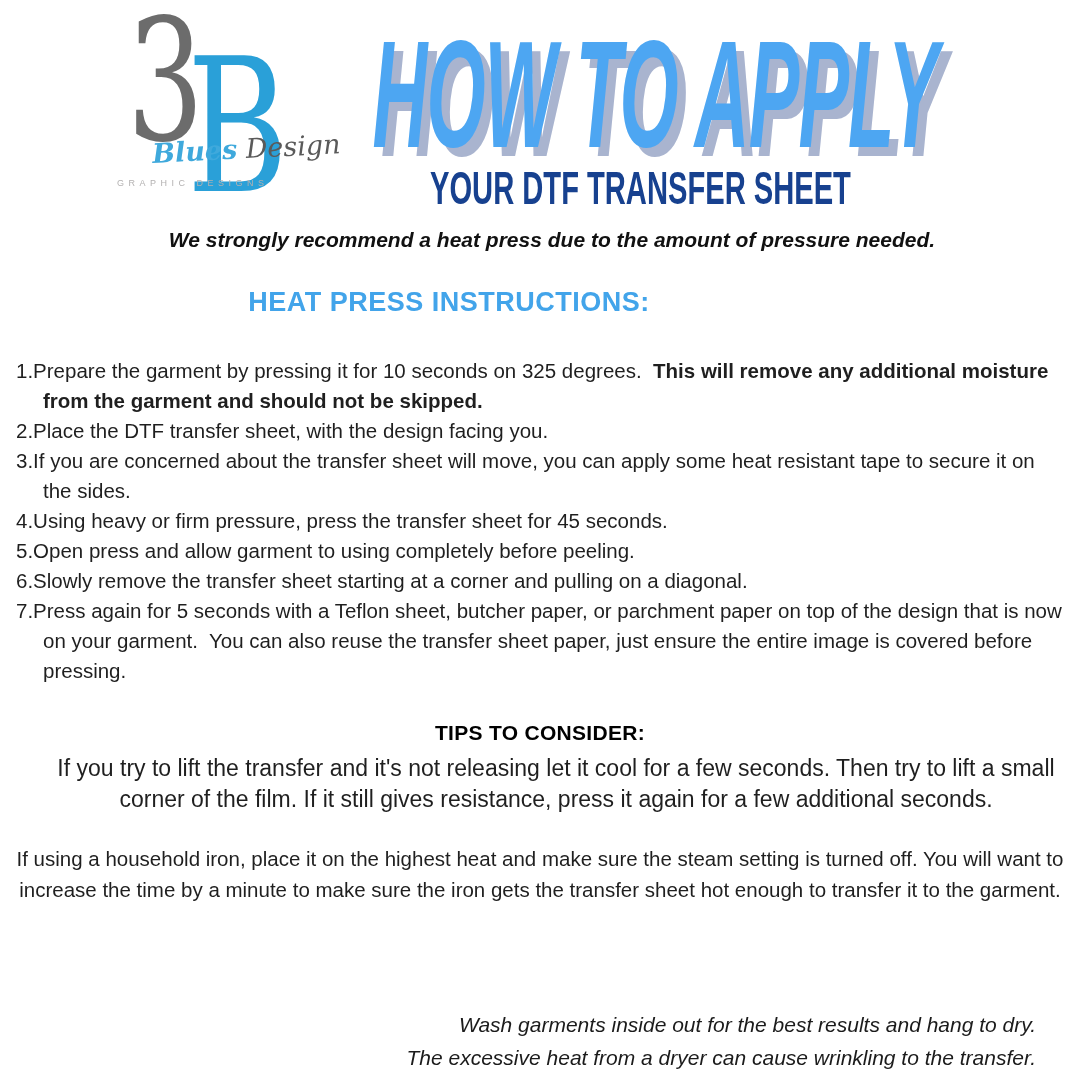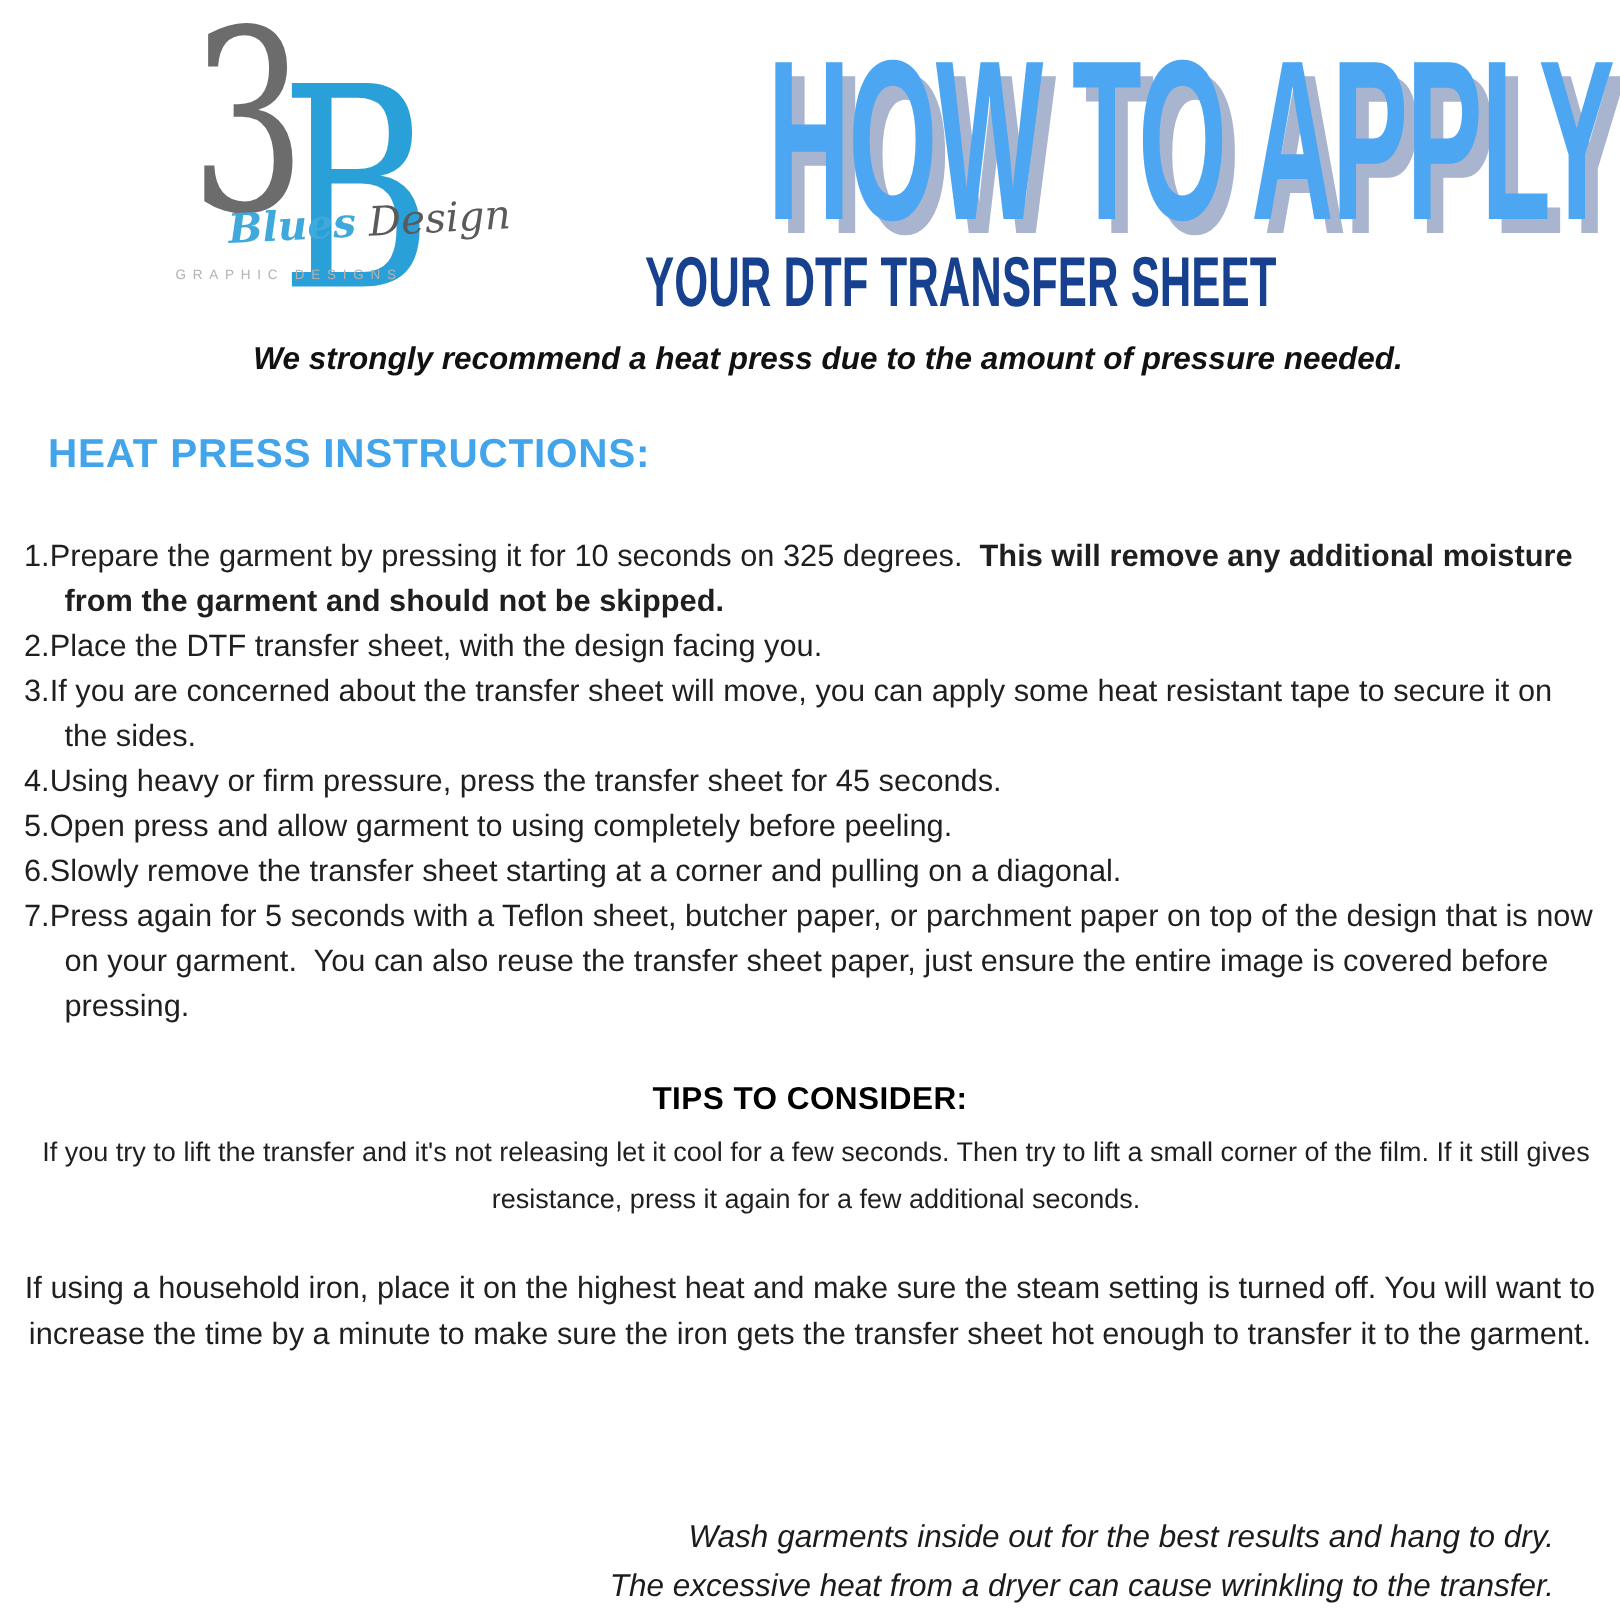--- a/index.html
+++ b/index.html
@@ -29,21 +29,21 @@
   .logo-script .blues  { color:#3fa9dc; font-weight:bold; }
   .logo-script .design { color:#5a5a5a; }
   .logo-tagline {
     position:absolute; left:-8px; top:156px;
     font-size:9px; letter-spacing:4.5px; color:#b3b1b1; white-space:nowrap;
   }
 
   
   .title-wrap {
     position:absolute; left:230px; top:18px; width:850px;
-    display:flex; justify-content:flex-start;
+    display:flex; justify-content:center;font-style:italic;
   }
   .main-title {
     font-size:152px; font-weight:bold; line-height:1; white-space:nowrap;
     color:#4da6f2; letter-spacing:-2px;
     transform:scaleX(0.50); transform-origin:center top;
     text-shadow:17px 9px 0 #a9b4cf;
   }
   .subtitle-wrap {
     position:absolute; left:200px; top:164px; width:880px;
     display:flex; justify-content:center;
@@ -55,41 +55,41 @@
   }
 
   
   .recommend {
     position:absolute; left:0; top:228px; width:1080px; text-align:center;
     font-size:21px; font-weight:bold; font-style:italic; color:#111111;padding-left:24px;
   }
 
   
   .heat-heading {
-    position:absolute; left:0; top:287px; width:898px; text-align:left;
-    font-size:27px; font-weight:bold; color:#42a4ea; letter-spacing:0.5px;margin-left:32px;
+    position:absolute; left:0; top:287px; width:898px; text-align:center;
+    font-size:27px; font-weight:bold; color:#42a4ea; letter-spacing:0.5px;
   }
   .tips-heading {
     position:absolute; left:0; top:721px; width:1080px; text-align:center;
     font-size:21px; font-weight:bold; color:#000000; letter-spacing:0.3px;
   }
 
   
   .instr-list {
     position:absolute; left:16px; top:356px; width:1052px;
     list-style:none; font-size:20.5px; line-height:30px; color:#1f1f1f;
   }
   .instr-list li { padding-left:27px; text-indent:-27px; white-space:pre-wrap; }
   .instr-list .num { display:inline; }
   .instr-list b { font-weight:bold; }
 
   
   .tips-body {
-    position:absolute; left:24px; top:753px; width:1040px; text-align:center;
-    font-size:18px; line-height:31px; color:#1f1f1f; white-space:pre-wrap;
+    position:absolute; left:36px; top:753px; width:1040px; text-align:center;
+    font-size:23px; line-height:31px; color:#1f1f1f; white-space:pre-wrap;
   }
   .iron-body {
     position:absolute; left:14px; top:843px; width:1052px; text-align:center;
     font-size:20.5px; line-height:31px; color:#1f1f1f; white-space:pre-wrap;
   }
 
   
   .wash-note {
     position:absolute; left:0; top:1008px; width:1036px; text-align:right;
     font-size:21px; font-style:italic; line-height:33px; color:#1b1b1b;

